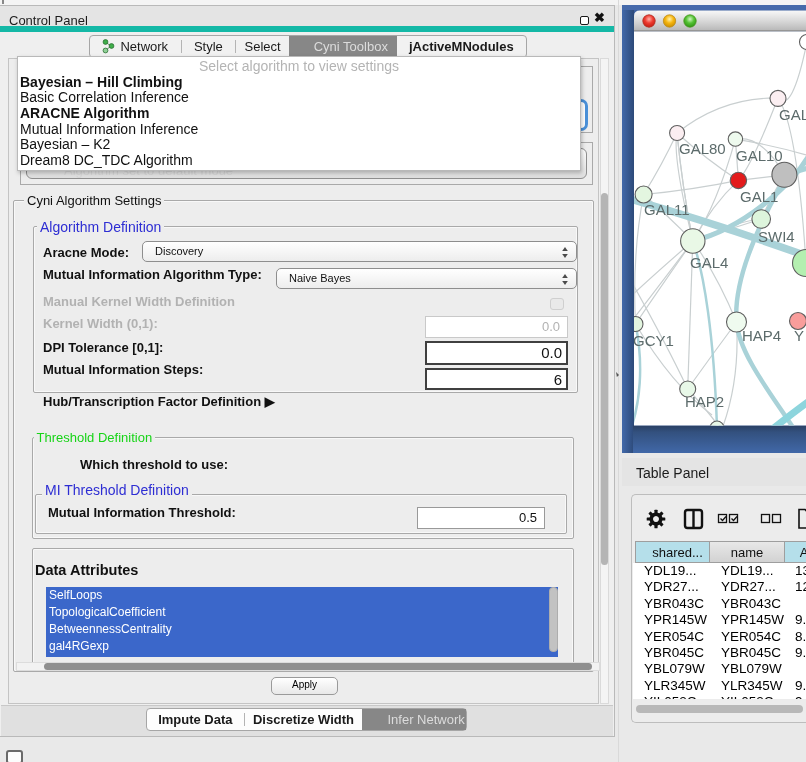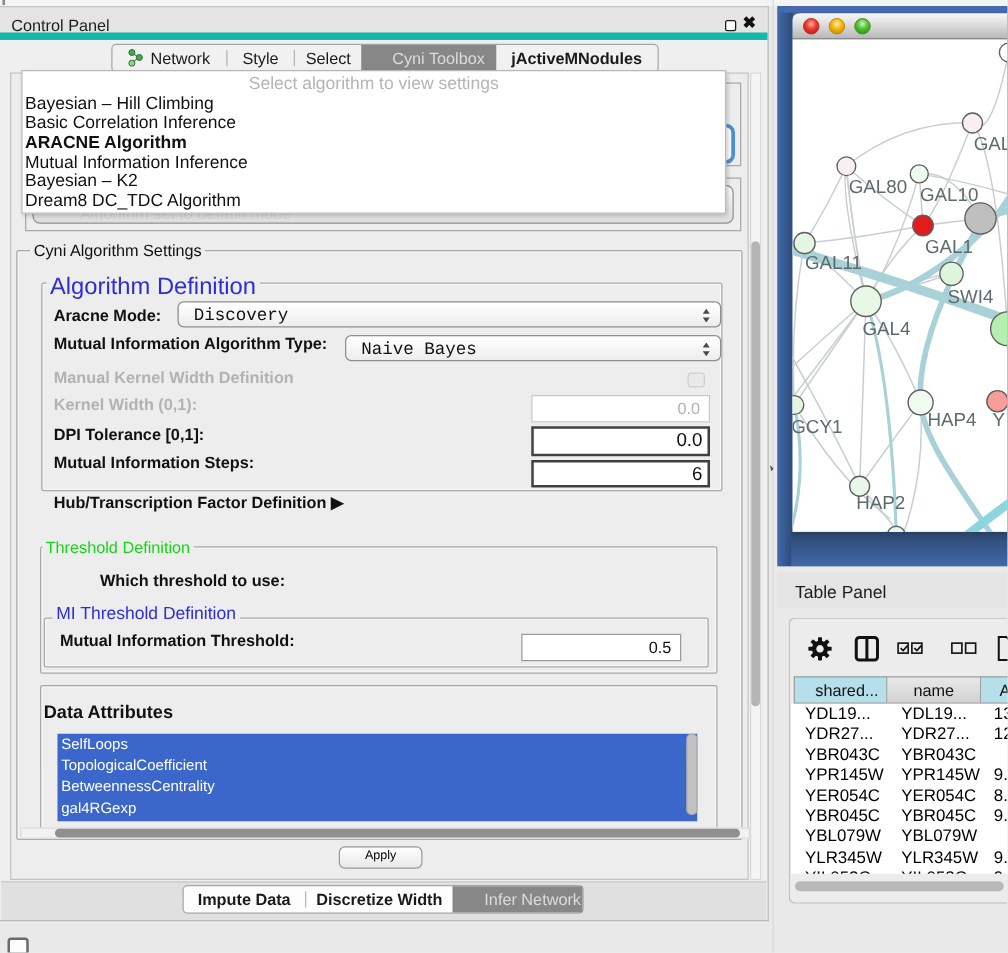--- a/index.html
+++ b/index.html
@@ -23,21 +23,21 @@
 .tabstrip .sel { background:#878787; color:#dcdcdc;padding-left:24px; }
 .vsep { width:1px; height:13px; background:#b4b4b4; }
 
 #pane { left:8px; top:52px; width:591px; height:646px; border:1px solid #c4c4c4;
   background:#ededed; }
 .groupbox { position:absolute; border:1px solid #a9a9a9; border-radius:2px;
   box-shadow:inset 0 0 0 1px #f8f8f8; }
 .grouplab { position:absolute; background:#ededed; padding:0 3px; font-size:13px; white-space:nowrap; }
 label.b { position:absolute; font-size:13px; font-weight:bold; color:#111; }
 .combo { position:absolute; border:1px solid #8e8e8e; border-radius:5px;
-  background:linear-gradient(#ffffff,#ededed); font-size:14px; color:#111;font-family:Liberation Mono, monospace; }
+  background:linear-gradient(#ffffff,#ededed); font-size:11px; color:#111; }
 .combo .cv { position:absolute; left:12px; top:2.8px; }
 .combo .spin { position:absolute; right:7px; top:2.5px; width:8px; height:15px; }
 .tf { position:absolute; border:1px solid #999; background:#fff; font-size:13px;
   color:#111; text-align:right; padding:2px 7px 0 0; }
 .tfd { font-size:15px; padding:1px 4px 0 0; }
 .tfd { border:2px solid #404040; }
 .dis { color:#b2b2b2 !important; }
 .bluelist { position:absolute; background:#3b67ca; color:#fff; font-size:12px;
   line-height:17px; padding-left:3px; }
 
@@ -89,21 +89,21 @@
     <div class="abs" style="left:26px;top:93px;width:562px;height:32px;border:3px solid #4a90d8;border-radius:7px;background:#fff;"></div>
     <div class="abs" style="left:20px;top:136px;width:573px;height:43px;border:1px solid #a9a9a9;background:#ededed;"></div>
     <div class="abs" style="left:26px;top:142px;width:561px;height:31px;border:1px solid #8e8e8e;border-radius:6px;background:linear-gradient(#fff,#dedede);">
         <span style="position:absolute;left:37px;top:14px;font-size:13px;color:#d6d6d6;">Algorithm set to default mode</span>
       </div>
 
     <div class="groupbox" style="left:13px; top:194px; width:581px; height:472px;"></div>
     <div class="grouplab" style="left:24px; top:187px; color:#111;">Cyni Algorithm Settings</div>
 
     <div class="groupbox" style="left:32.5px; top:219.5px; width:545px; height:167px;"></div>
-    <div class="grouplab" style="left:37px; top:212.5px; color:#2d2dd3; font-size:19px;">Algorithm Definition</div>
+    <div class="grouplab" style="left:37px; top:212.5px; color:#2d2dd3; font-size:14px;">Algorithm Definition</div>
 
     <label class="b" style="left:43px; top:238.5px;">Aracne Mode:</label>
     <div class="combo" style="left:142px; top:235px; width:435px; height:21px;">
       <span class="cv">Discovery</span>
         <span class="spin"><svg width="8" height="15" viewBox="0 0 8 15">
             <path d="M4 2 L6.8 6 L1.2 6 Z" fill="#4a4a4a"></path>
             <path d="M4 13 L6.8 9 L1.2 9 Z" fill="#4a4a4a"></path>
           </svg></span>
     </div>
 
@@ -161,21 +161,21 @@
     <div class="tabstrip abs" style="left:146px; top:702px; width:321px; height:23px; background:#fdfdfd;">
       <div class="seg" style="width:97px; font-weight:bold;">Impute Data</div>
       <div class="vsep"></div>
       <div class="seg" style="width:118px; font-weight:bold;">Discretize Width</div>
       <div class="seg sel" style="width:104px;">Infer Network</div>
     </div>
   </div>
 
   <div id="ddown" class="abs">
     <div class="ph">Select algorithm to view settings</div>
-    <div class="it" style="top:16.5px;">Bayesian – Hill Climbing</div>
+    <div class="it" style="top:16.5px;font-weight:bold;">Bayesian – Hill Climbing</div>
     <div class="it" style="top:32.2px;">Basic Correlation Inference</div>
     <div class="it" style="top:47.9px; font-weight:bold;">ARACNE Algorithm</div>
     <div class="it" style="top:63.6px;">Mutual Information Inference</div>
     <div class="it" style="top:79.3px;">Bayesian – K2</div>
     <div class="it" style="top:95px;">Dream8 DC_TDC Algorithm</div>
   </div>
 
   <div id="netwin" class="abs">
   <svg width="184" height="448" viewBox="0 0 184 448">
     <defs>

